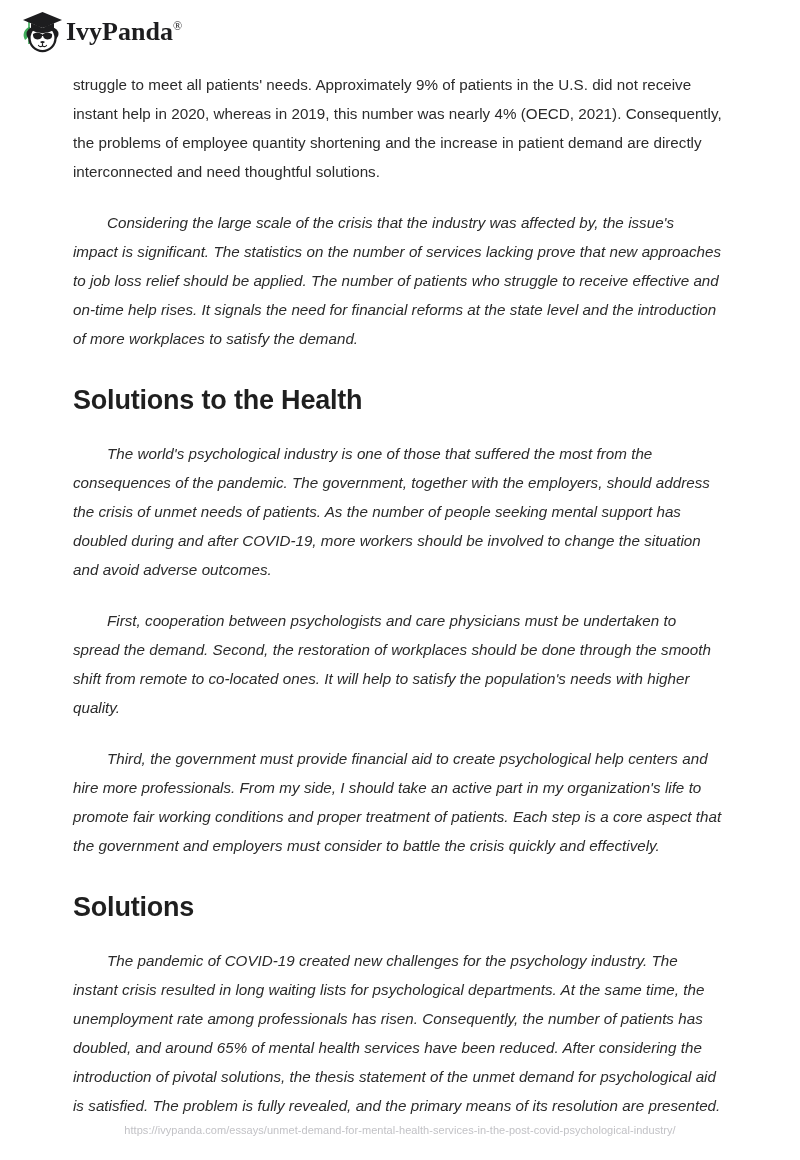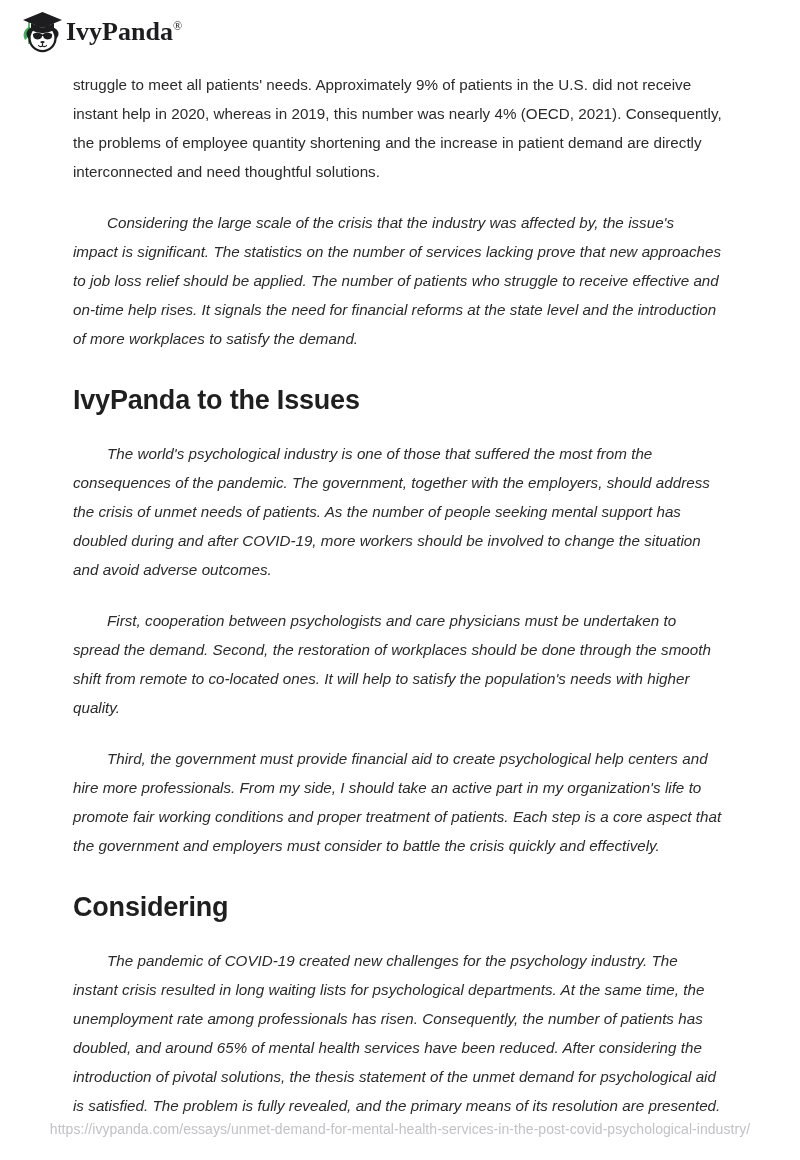--- a/index.html
+++ b/index.html
@@ -99,21 +99,21 @@
 
   
   .page-footer {
     position: absolute;
     left: 0;
     right: 0;
     bottom: 22px;
     text-align: center;
   }
   .footer-url {
-    font-size: 14px;
+    font-size: 11px;
     color: #c2c2c6;
     font-family: "Liberation Sans", sans-serif;
     letter-spacing: 0.05px;
     text-decoration: none;
   }
 </style>
 </head>
 <body>
 
 <div class="page-header">
@@ -142,23 +142,23 @@
       <circle cx="30" cy="23" r="3.4" fill="#1d1d1f"></circle>
     </svg>
     <span class="brand-name"><span>IvyPanda</span><span class="brand-reg">®</span></span>
   </div>
 
 </div>
 
 <div class="doc" id="doc-content">
     <p class="para first">struggle to meet all patients' needs. Approximately 9% of patients in the U.S. did not receive instant help in 2020, whereas in 2019, this number was nearly 4% (OECD, 2021). Consequently, the problems of employee quantity shortening and the increase in patient demand are directly interconnected and need thoughtful solutions.</p>
     <p class="para indent">Considering the large scale of the crisis that the industry was affected by, the issue's impact is significant. The statistics on the number of services lacking prove that new approaches to job loss relief should be applied. The number of patients who struggle to receive effective and on-time help rises. It signals the need for financial reforms at the state level and the introduction of more workplaces to satisfy the demand.</p>
-    <h2 class="section-heading">IvyPanda to the Issues</h2>
+    <h2 class="section-heading">Solutions to the Health</h2>
     <p class="para indent">The world's psychological industry is one of those that suffered the most from the consequences of the pandemic. The government, together with the employers, should address the crisis of unmet needs of patients. As the number of people seeking mental support has doubled during and after COVID-19, more workers should be involved to change the situation and avoid adverse outcomes.</p>
     <p class="para indent">First, cooperation between psychologists and care physicians must be undertaken to spread the demand. Second, the restoration of workplaces should be done through the smooth shift from remote to co-located ones. It will help to satisfy the population's needs with higher quality.</p>
     <p class="para indent">Third, the government must provide financial aid to create psychological help centers and hire more professionals. From my side, I should take an active part in my organization's life to promote fair working conditions and proper treatment of patients. Each step is a core aspect that the government and employers must consider to battle the crisis quickly and effectively.</p>
-    <h2 class="section-heading">Considering</h2>
+    <h2 class="section-heading">Solutions</h2>
     <p class="para indent">The pandemic of COVID-19 created new challenges for the psychology industry. The instant crisis resulted in long waiting lists for psychological departments. At the same time, the unemployment rate among professionals has risen. Consequently, the number of patients has doubled, and around 65% of mental health services have been reduced. After considering the introduction of pivotal solutions, the thesis statement of the unmet demand for psychological aid is satisfied. The problem is fully revealed, and the primary means of its resolution are presented.</p>
   </div>
 
 <div class="page-footer">
   <span class="footer-url">https://ivypanda.com/essays/unmet-demand-for-mental-health-services-in-the-post-covid-psychological-industry/</span>
 </div>
 
 </body></html>

